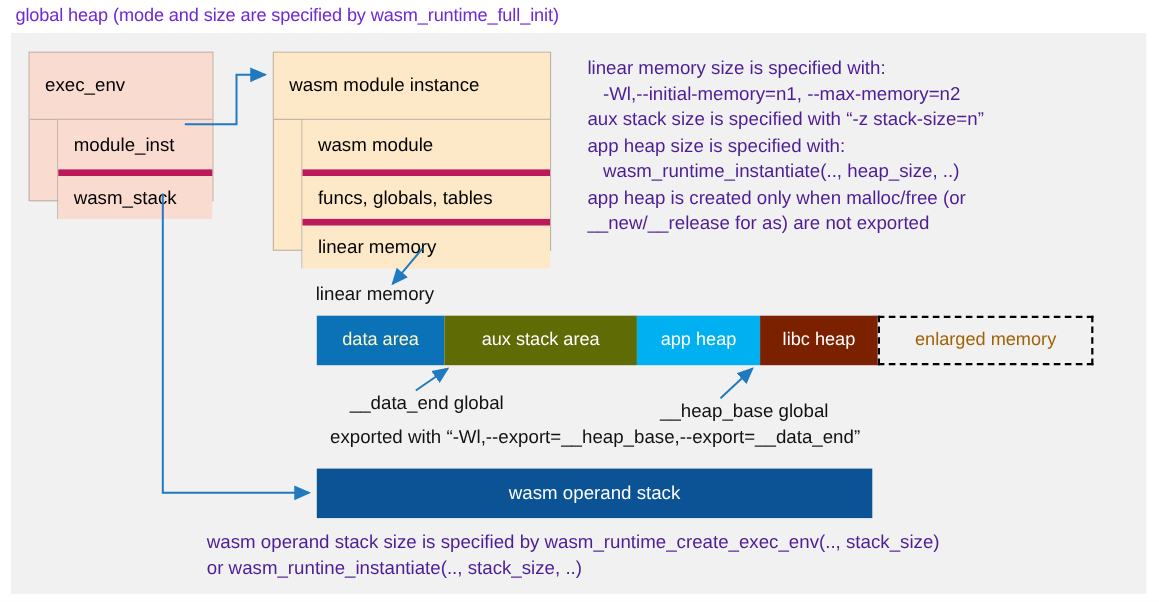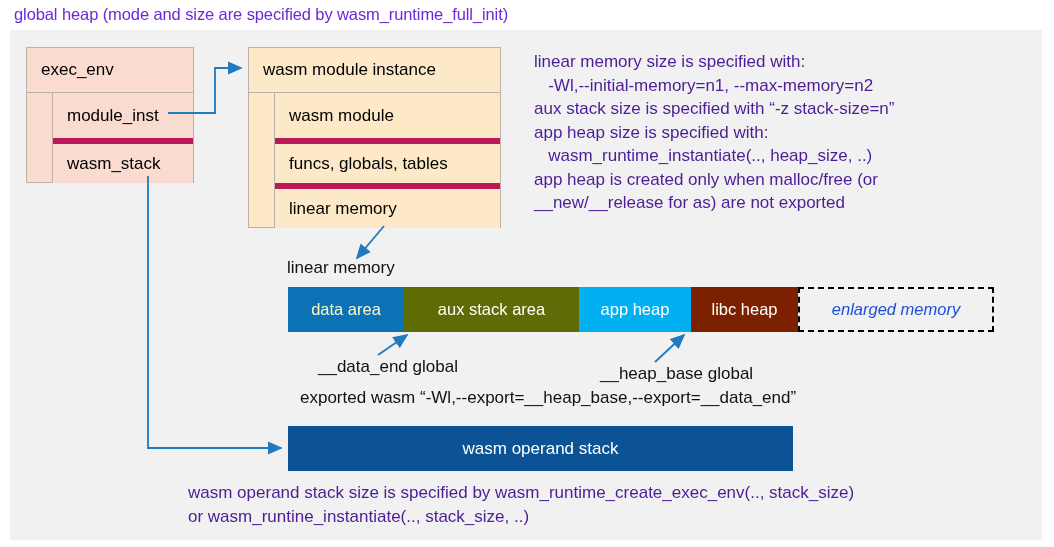--- a/index.html
+++ b/index.html
@@ -24,21 +24,21 @@
   .panel {
     position: absolute;
     left: 10px; top: 30px;
     width: 1032px; height: 510px;
     background: #f1f1f1;
   }
 
   
   .structbox { position: absolute; border: 1px solid #bdb0a8; }
   .structbox .hdr {
-    height: 45px;
+    height: 61px;
     display: flex; align-items: center;
     padding-left: 14px;
     font-size: 17px;
     color: #000;
     border-bottom: 1px solid #bdb0a8;
   }
   .structbox .body { display: flex; }
   .structbox .gutter { width: 26px; border-right: 1px solid #bdb0a8; }
   .structbox .rows { flex: 1; }
   .structbox .row {
@@ -159,26 +159,26 @@
    wasm_runtime_instantiate(.., heap_size, ..)
 app heap is created only when malloc/free (or
 __new/__release for as) are not exported</div>
 
   <div id="lm-label">linear memory</div>
   <div id="mem-bar">
       <div class="seg" style="width: 116px; background: rgb(11, 114, 184); color: #fef9c3;">data area</div>
       <div class="seg" style="width: 175px; background: rgb(95, 107, 4); color: #ffffff;">aux stack area</div>
       <div class="seg" style="width: 112px; background: rgb(0, 176, 240); color: rgb(255, 255, 255);">app heap</div>
       <div class="seg" style="width: 107px; background: rgb(124, 33, 0); color: rgb(255, 255, 255);">libc heap</div>
-      <div class="seg dashed" style="width: 196px; color: #1d4ed8; font-style: italic;">enlarged memory</div>
+      <div class="seg dashed" style="width: 196px; color: #a16207;">enlarged memory</div>
     </div>
 
   <div id="ann-data-end">__data_end global</div>
   <div id="ann-heap-base">__heap_base global</div>
-  <div id="ann-exported">exported wasm “-Wl,--export=__heap_base,--export=__data_end”</div>
+  <div id="ann-exported">exported with “-Wl,--export=__heap_base,--export=__data_end”</div>
 
   <div id="operand-stack" style="background: rgb(11, 83, 148);">
     <span>wasm operand stack</span>
   </div>
 
   <div class="note" id="note-bottom">wasm operand stack size is specified by wasm_runtime_create_exec_env(.., stack_size)
 or wasm_runtine_instantiate(.., stack_size, ..)</div>
 
   <svg id="arrows">
     <defs>

